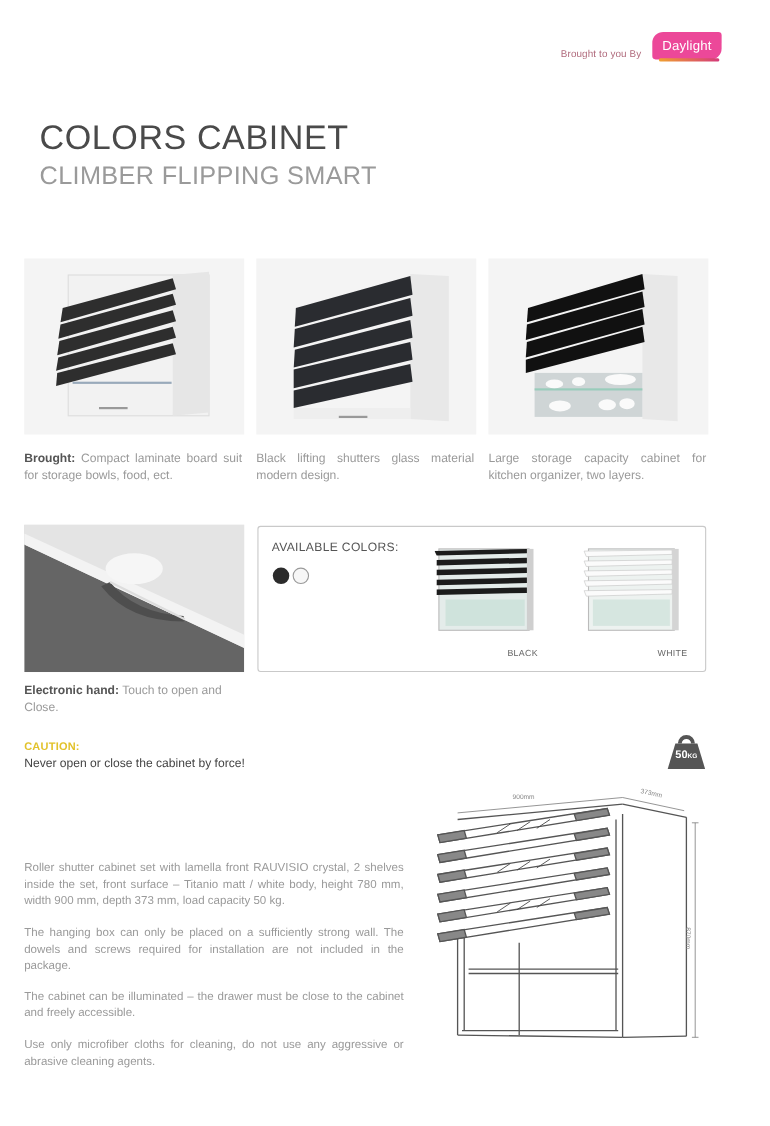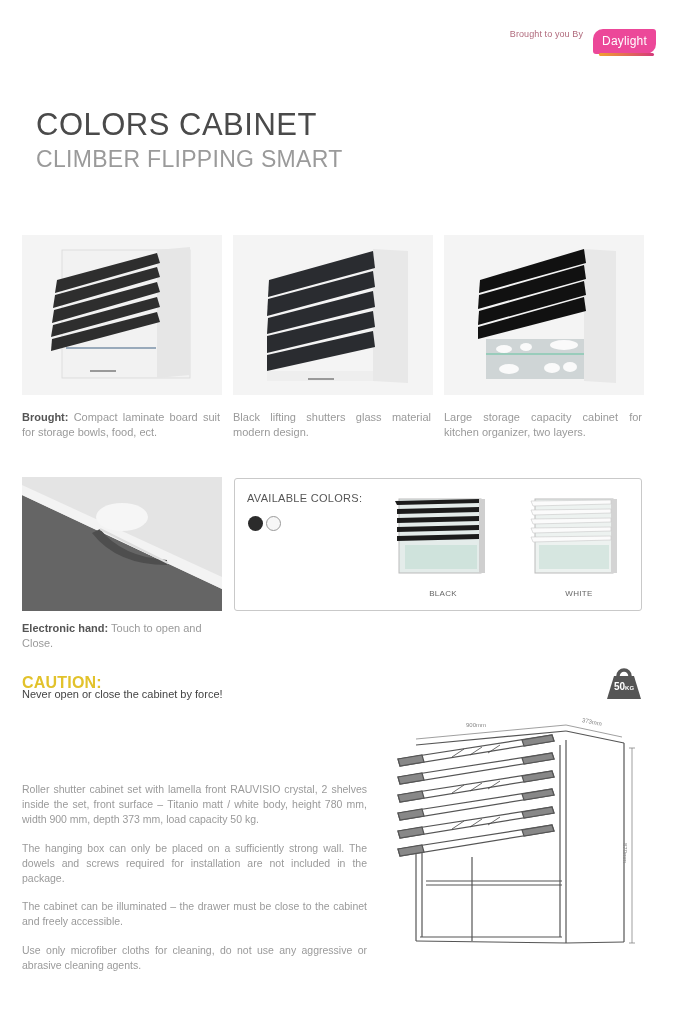--- a/index.html
+++ b/index.html
@@ -1,19 +1,19 @@
 <!DOCTYPE html>
 <html><head>
 <meta charset="utf-8">
 <style>
   * { box-sizing: border-box; margin: 0; padding: 0; }
   html, body { width: 700px; height: 1024px; background: #ffffff; overflow: hidden; }
   body { position: relative; font-family: "Liberation Sans", sans-serif; color: #8a8a8a; }
 
-  .brand { position: absolute; top: 29px; right: 44px; display: flex; align-items: flex-start; gap: 10px; }
+  .brand { position: absolute; top: 29px; right: 44px; display: flex; align-items: flex-end; gap: 10px; }
   .brand-text { font-size: 9px; color: #b06a7c; letter-spacing: 0.1px; }
   .brand-logo { position: relative; background: #ec4899; color: #fff; font-weight: normal; font-size: 12px;
     padding: 5px 9px 6px 9px; border-radius: 10px 3px 10px 3px; letter-spacing: 0.2px; }
   .brand-logo::after { content: ""; position: absolute; left: 6px; right: 2px; bottom: -2px; height: 3px;
     background: linear-gradient(90deg, #f0a030, #d43a7a); border-radius: 2px; }
 
   .title { position: absolute; left: 36px; top: 107px; font-size: 31px; color: #4a4a4a; letter-spacing: 0.5px; font-weight: normal; }
   .subtitle { position: absolute; left: 36px; top: 146px; font-size: 23px; color: #9a9a9a; letter-spacing: 0.3px; font-weight: normal; }
 
   .photo { position: absolute; background: #f4f4f4; overflow: hidden; }
@@ -30,25 +30,25 @@
   .caption b { color: #555; font-weight: bold; }
 
   .colors-box { position: absolute; left: 234px; top: 478px; width: 408px; height: 133px; border: 1px solid #c9c9c9; border-radius: 3px; }
   .colors-label { position: absolute; left: 12px; top: 13px; font-size: 11px; color: #555; letter-spacing: 0.3px; }
   .swatch { position: absolute; top: 37px; width: 15px; height: 15px; border-radius: 50%; }
   .sw-black { left: 13px; background: #2b2b2b; }
   .sw-white { left: 31px; background: #f7f7f7; border: 1px solid #9a9a9a; }
   .variant { position: absolute; top: 16px; width: 92px; height: 80px; }
   .v-black { left: 160px; }
   .v-white { left: 292px; }
-  .variant-label { position: absolute; top: 110px; font-size: 8px; color: #666; letter-spacing: 0.3px; text-align: center; width: 92px; }
+  .variant-label { position: absolute; top: 110px; font-size: 8px; color: #666; letter-spacing: 0.3px; text-align: right; width: 92px; }
   .vl-black { left: 162px; }
   .vl-white { left: 298px; }
 
-  .caution-title { position: absolute; left: 22px; top: 674px; font-size: 16px; font-weight: bold; color: #e2c22b; letter-spacing: 0.2px; }
+  .caution-title { position: absolute; left: 22px; top: 674px; font-size: 10px; font-weight: bold; color: #e2c22b; letter-spacing: 0.2px; }
   .caution-text { position: absolute; left: 22px; top: 688px; font-size: 11px; color: #444; }
 
   .weight { position: absolute; left: 606px; top: 666px; width: 36px; height: 34px; }
   .weight-text { position: absolute; left: 0; top: 15px; width: 36px; text-align: center; color: #fff; font-weight: bold; font-size: 10px; }
   .weight-text small { font-size: 6px; }
 
   .desc { position: absolute; left: 22px; width: 345px; font-size: 10.5px; line-height: 15px; color: #9a9a9a; text-align: justify; margin-top: 30px; }
   .d1 { top: 752px; }
   .d2 { top: 811px; }
   .d3 { top: 869px; }

